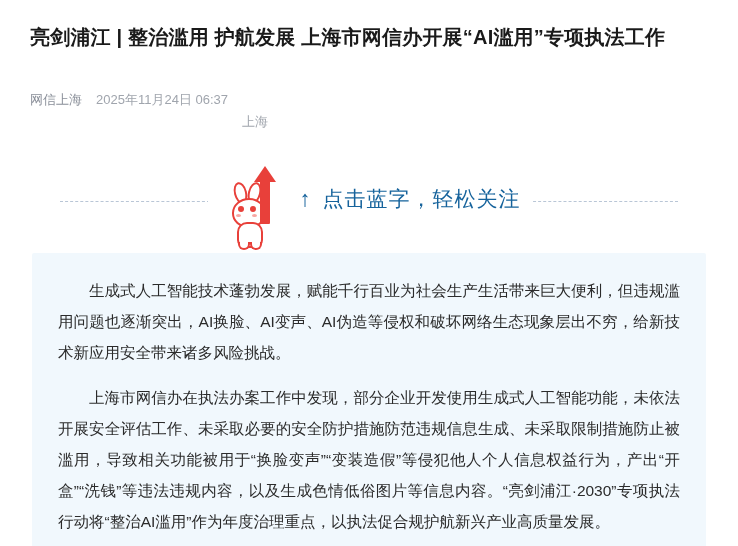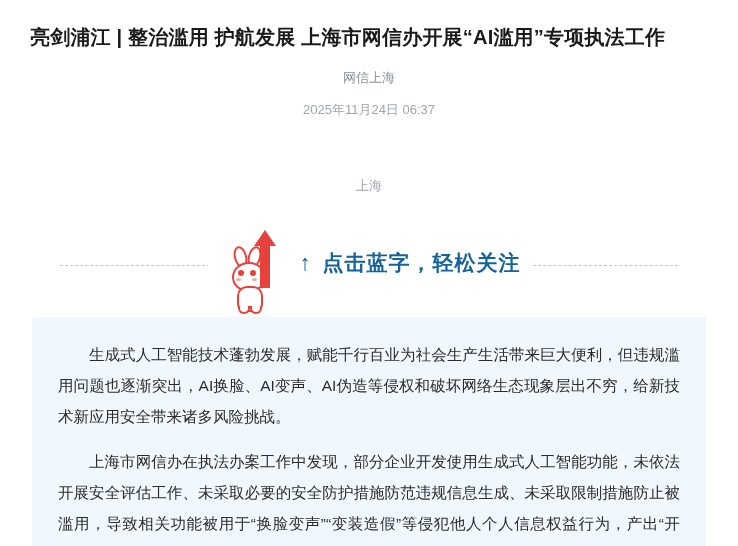--- a/index.html
+++ b/index.html
@@ -29,21 +29,20 @@
     letter-spacing: 0.2px;
     margin: 0 0 16px 0;
   }
   .meta-row {
     display: flex;
     align-items: center;
     gap: 14px;
     font-size: 13px;
     color: #8a8f99;
     margin-bottom: 30px;
-    flex-direction: column;
   }
   .meta-source {
     color: #8a8f99;
   }
   .meta-date {
     color: #a0a5ad;
   }
   .meta-place {
     color: #a0a5ad;
     margin-top: 44px;
@@ -177,21 +176,21 @@
 
   .banner-arrow-up {
     font-size: 22px;
     color: #16639c;
     font-weight: bold;
     line-height: 1;
     margin-right: 2px;
   }
   .banner-text {
     font-size: 21px;
-    font-weight: bold;
+    font-weight: normal;
     color: #16639c;
     letter-spacing: 1px;
     white-space: nowrap;
   }
 
   
   .content-card {
     position: relative;
     background: #f1f8fd;
     border-radius: 2px;
@@ -249,16 +248,16 @@
       </div>
 
       <span class="banner-arrow-up">↑</span>
 
       <span class="banner-text">点击蓝字，轻松关注</span>
     </div>
   </div>
 
   <div class="content-card">
     <p>生成式人工智能技术蓬勃发展，赋能千行百业为社会生产生活带来巨大便利，但违规滥用问题也逐渐突出，AI换脸、AI变声、AI伪造等侵权和破坏网络生态现象层出不穷，给新技术新应用安全带来诸多风险挑战。</p>
-    <p>上海市网信办在执法办案工作中发现，部分企业开发使用生成式人工智能功能，未依法开展安全评估工作、未采取必要的安全防护措施防范违规信息生成、未采取限制措施防止被滥用，导致相关功能被用于“换脸变声”“变装造假”等侵犯他人个人信息权益行为，产出“开盒”“洗钱”等违法违规内容，以及生成色情低俗图片等信息内容。“亮剑浦江·2024”专项执法行动将“整治AI滥用”作为年度治理重点，以执法促合规护航新兴产业高质量发展。</p>
+    <p>上海市网信办在执法办案工作中发现，部分企业开发使用生成式人工智能功能，未依法开展安全评估工作、未采取必要的安全防护措施防范违规信息生成、未采取限制措施防止被滥用，导致相关功能被用于“换脸变声”“变装造假”等侵犯他人个人信息权益行为，产出“开盒”“洗钱”等违法违规内容，以及生成色情低俗图片等信息内容。“亮剑浦江·2030”专项执法行动将“整治AI滥用”作为年度治理重点，以执法促合规护航新兴产业高质量发展。</p>
   </div>
 
 </div>
 
 </body></html>

